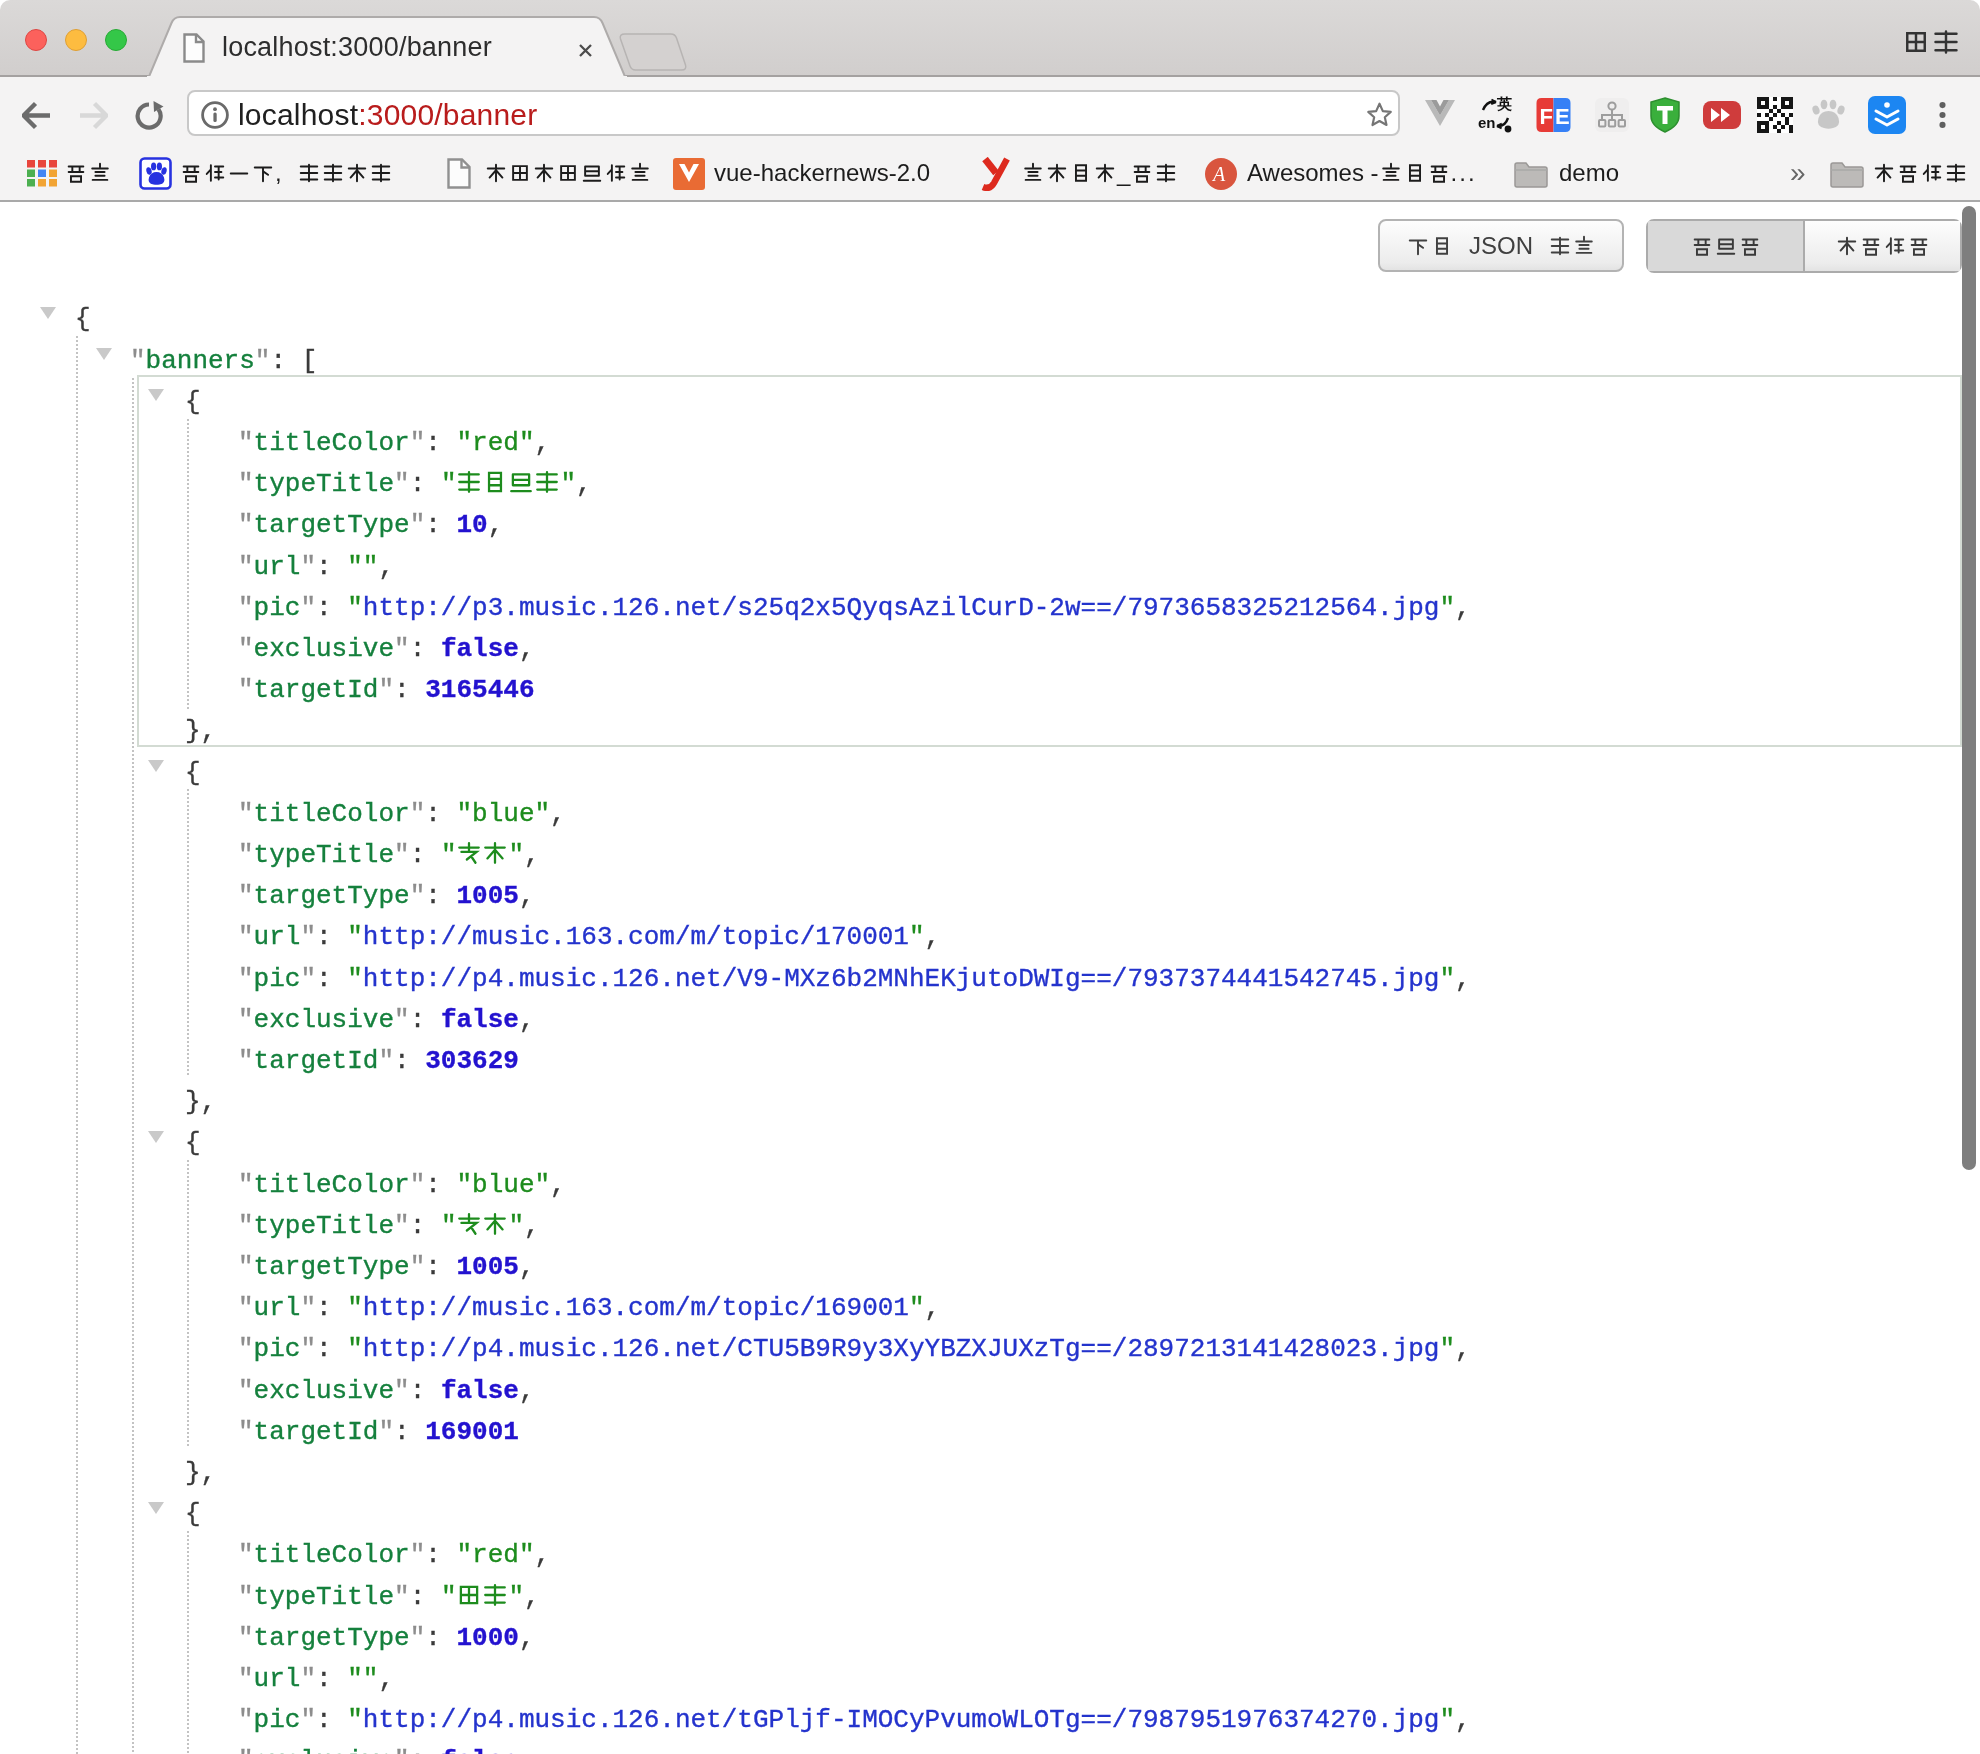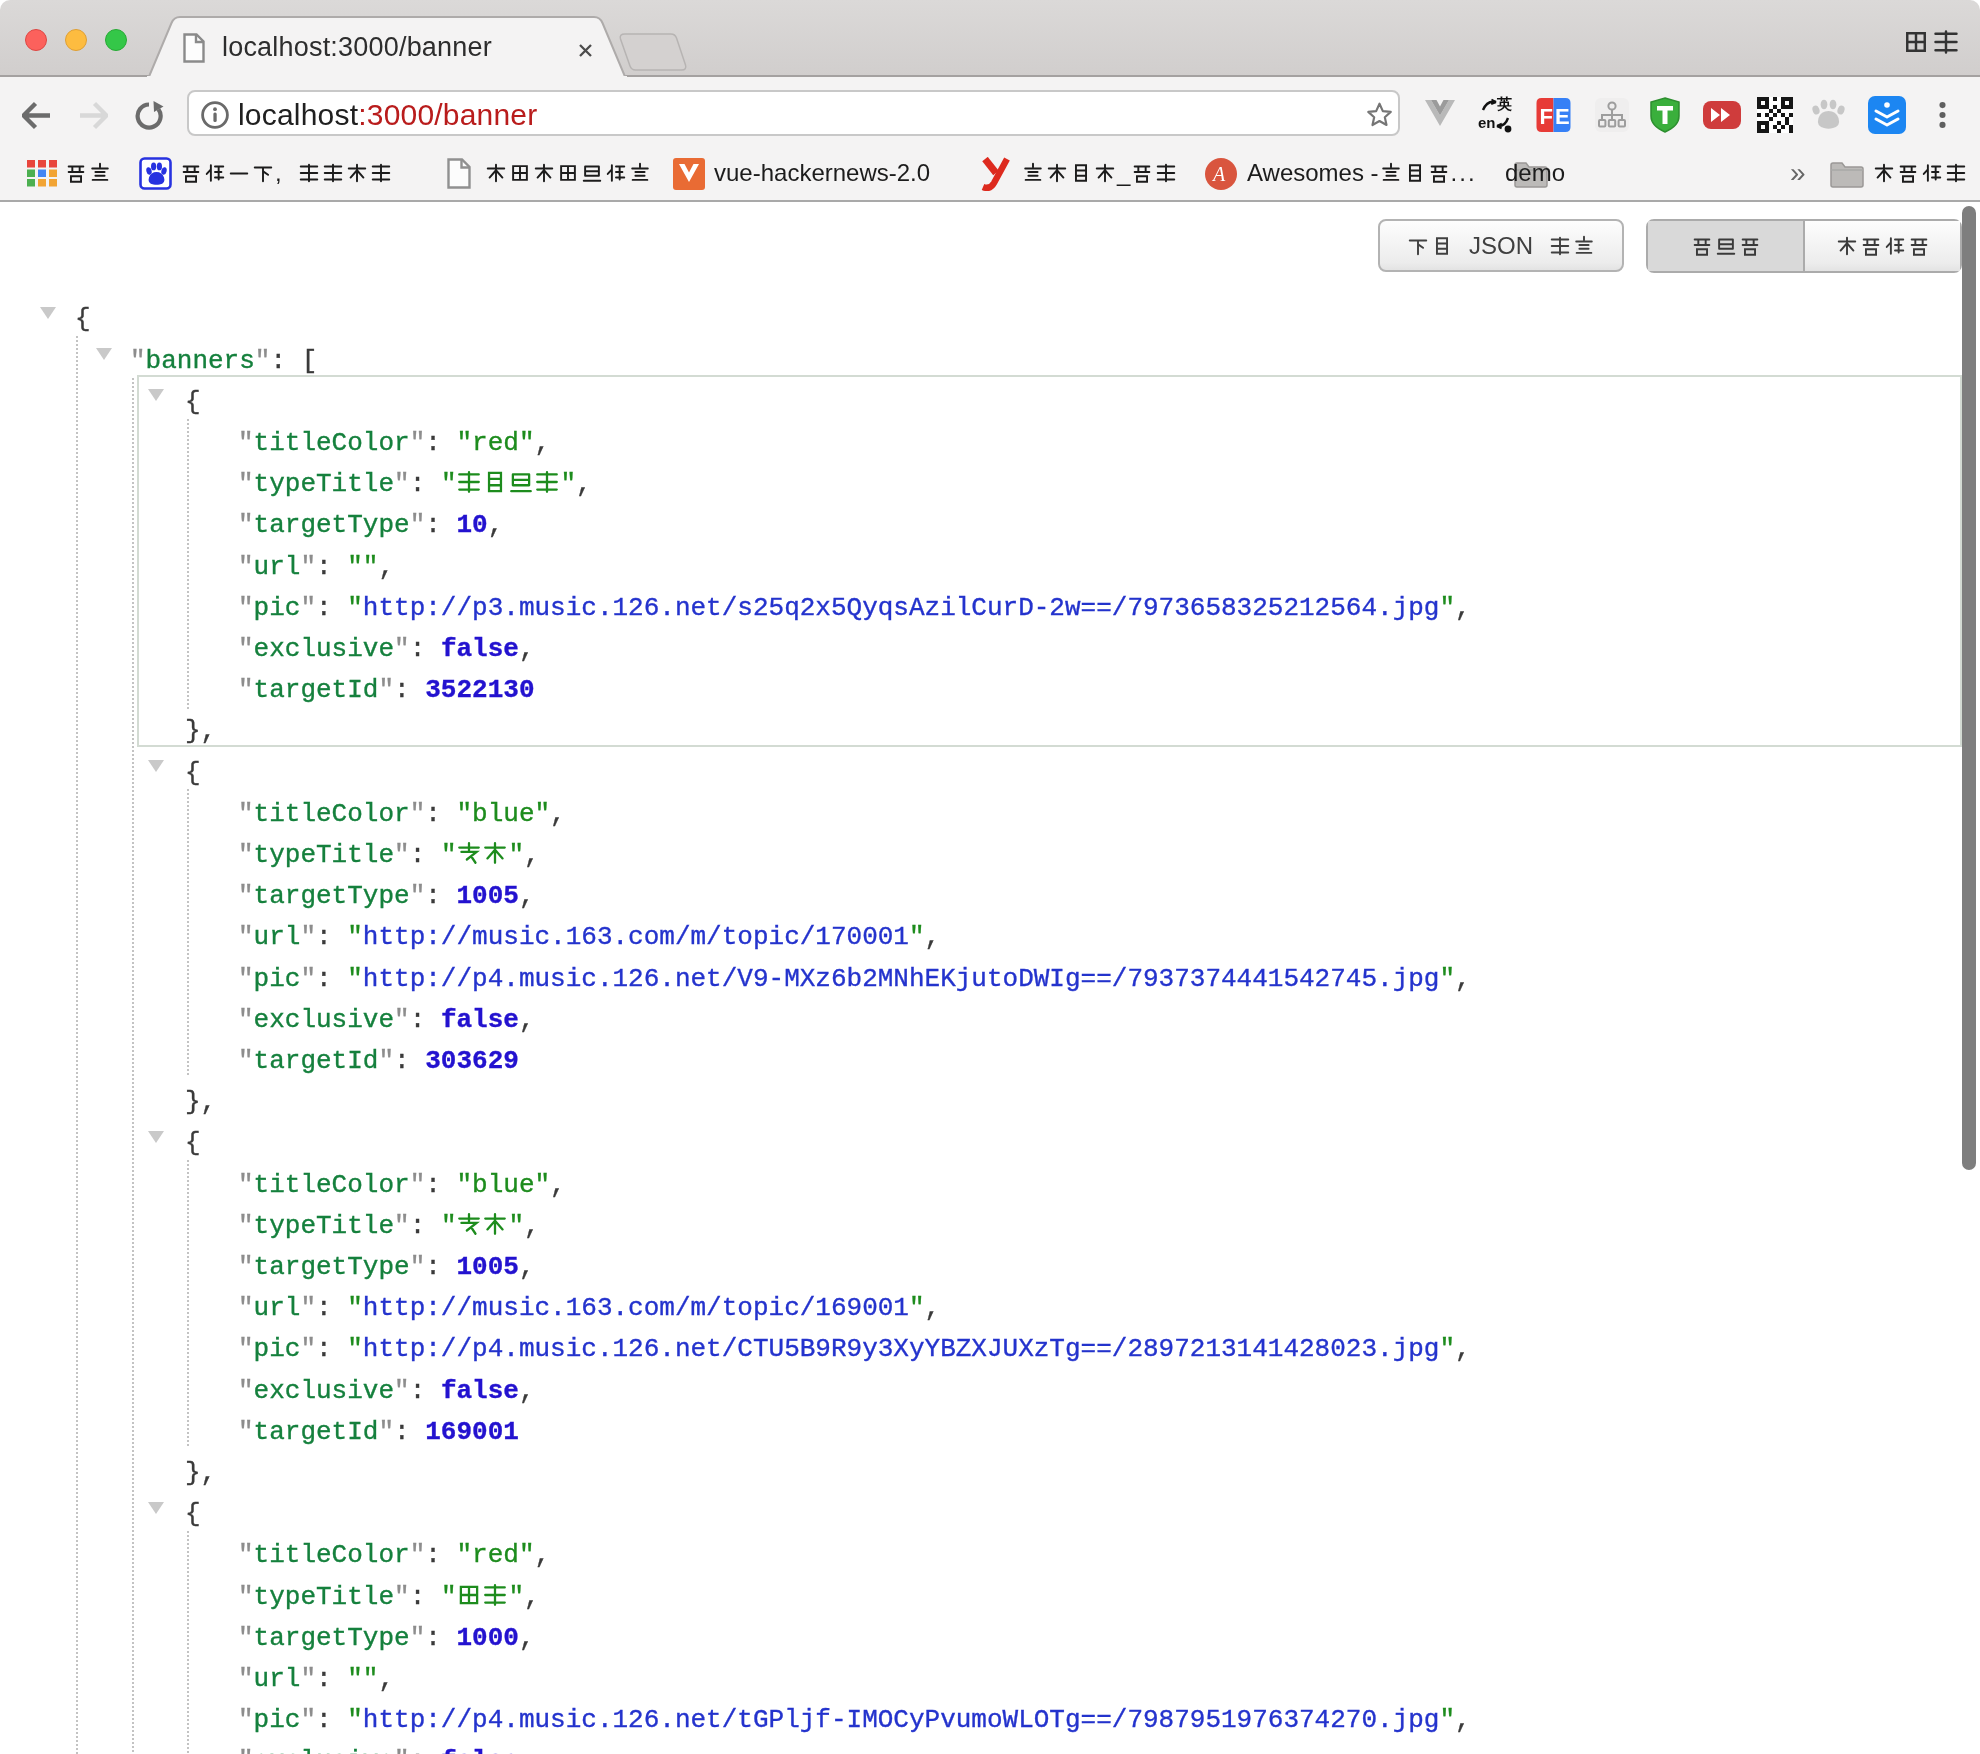--- a/index.html
+++ b/index.html
@@ -280,21 +280,21 @@
         <path d="M12 2v3.5M3.5 7h17M7 11h10M7 15h10M4 19.5h16"></path>
       </svg><svg class="hz" width="22" height="22" viewBox="0 0 24 24">
         <path d="M6.5 3.5h11v17h-11zM6.5 9.2h11M6.5 15h11"></path>
       </svg><svg class="hz" width="22" height="22" viewBox="0 0 24 24">
         <path d="M4 5h16M8 5v6M16 5v6M4 11h16M6.5 15.5h11v6h-11z"></path>
       </svg><span style="letter-spacing:2px">...</span></div>
 <svg class="a" style="left:1513px;top:161px" width="36" height="28" viewBox="0 0 36 28">
 <path d="M2 4 Q2 2 4 2 H13 L16 6 H32 Q34 6 34 8 V24 Q34 26 32 26 H4 Q2 26 2 24 Z" fill="#bcbab8" stroke="#9a9896" stroke-width="1.5"></path>
 <path d="M2 9 H34" stroke="#a9a8a7" stroke-width="1.5"></path>
     </svg>
-<div class="bk" style="left:1505px">demo</div>
+<div class="bk" style="left:1559px">demo</div>
 <div class="bk" style="left:1790px;color:#666;font-size:28px">»</div>
 <svg class="a" style="left:1829px;top:161px" width="36" height="28" viewBox="0 0 36 28">
 <path d="M2 4 Q2 2 4 2 H13 L16 6 H32 Q34 6 34 8 V24 Q34 26 32 26 H4 Q2 26 2 24 Z" fill="#bcbab8" stroke="#9a9896" stroke-width="1.5"></path>
 <path d="M2 9 H34" stroke="#a9a8a7" stroke-width="1.5"></path>
     </svg>
 <div class="bk" style="left:1872px">
       <svg class="hz" width="22" height="22" viewBox="0 0 24 24">
         <path d="M3 7h18M12 3v18M12 9l-7 8M12 9l7 8"></path>
       </svg>
       <svg class="hz" width="22" height="22" viewBox="0 0 24 24">
@@ -374,21 +374,21 @@
           <path d="M6.5 3.5h11v17h-11zM6.5 9.2h11M6.5 15h11"></path>
         </svg><svg class="hz" width="26" height="26" viewBox="0 0 24 24">
           <path d="M4.5 5h15M4.5 5v10M19.5 5v10M4.5 10h15M4.5 15h15M3 20.5h18"></path>
         </svg><svg class="hz" width="26" height="26" viewBox="0 0 24 24">
           <path d="M3 5h18M3 12h18M3 19h18M12 3v18"></path>
         </svg>"</span>,</div>
 <div class="jrow" style="left:238px;top:505.4px"><span class="q">"</span><span class="k">targetType</span><span class="q">"</span>: <span class="n">10</span>,</div>
 <div class="jrow" style="left:238px;top:546.6px"><span class="q">"</span><span class="k">url</span><span class="q">"</span>: <span class="s">""</span>,</div>
 <div class="jrow" style="left:238px;top:587.8px"><span class="q">"</span><span class="k">pic</span><span class="q">"</span>: <span class="s">"</span><span class="u">http://p3.music.126.net/s25q2x5QyqsAzilCurD-2w==/7973658325212564.jpg</span><span class="s">"</span>,</div>
 <div class="jrow" style="left:238px;top:629.0px"><span class="q">"</span><span class="k">exclusive</span><span class="q">"</span>: <span class="n">false</span>,</div>
-<div class="jrow" style="left:238px;top:670.2px"><span class="q">"</span><span class="k">targetId</span><span class="q">"</span>: <span class="n">3522130</span></div>
+<div class="jrow" style="left:238px;top:670.2px"><span class="q">"</span><span class="k">targetId</span><span class="q">"</span>: <span class="n">3165446</span></div>
 <div class="jrow" style="left:185px;top:711.4px">},</div>
 <div class="jrow" style="left:185px;top:752.6px">{</div>
 <div class="jrow" style="left:238px;top:793.8px"><span class="q">"</span><span class="k">titleColor</span><span class="q">"</span>: <span class="s">"blue"</span>,</div>
 <div class="jrow" style="left:238px;top:835.0px"><span class="q">"</span><span class="k">typeTitle</span><span class="q">"</span>: <span class="s">"<svg class="hz" width="26" height="26" viewBox="0 0 24 24">
           <path d="M3 7h18M12 3v8M5 11h14l-9 7M14 15l4 6"></path>
         </svg><svg class="hz" width="26" height="26" viewBox="0 0 24 24">
           <path d="M3 7h18M12 3v18M12 9l-7 8M12 9l7 8"></path>
         </svg>"</span>,</div>
 <div class="jrow" style="left:238px;top:876.2px"><span class="q">"</span><span class="k">targetType</span><span class="q">"</span>: <span class="n">1005</span>,</div>
 <div class="jrow" style="left:238px;top:917.4px"><span class="q">"</span><span class="k">url</span><span class="q">"</span>: <span class="s">"</span><span class="u">http://music.163.com/m/topic/170001</span><span class="s">"</span>,</div>

